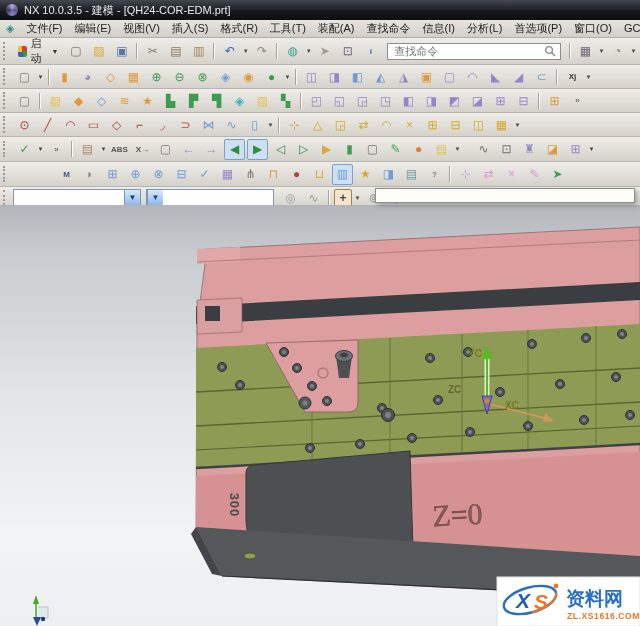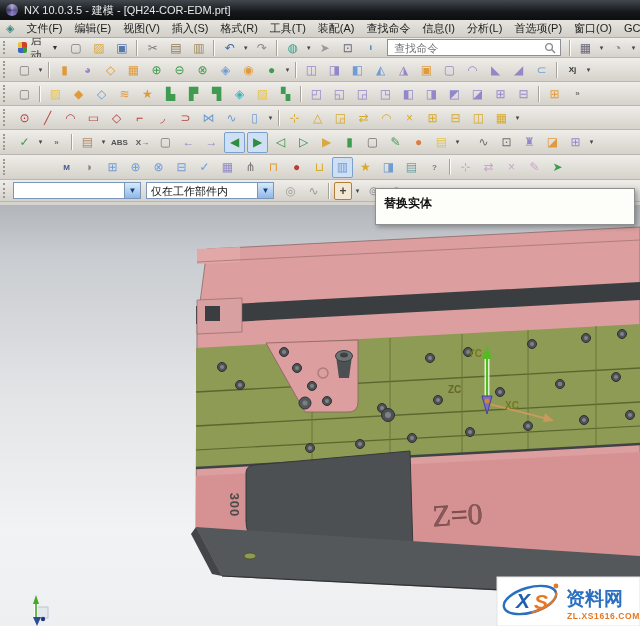--- a/index.html
+++ b/index.html
@@ -12,21 +12,21 @@
     background:conic-gradient(#b0a8e0,#5a5280,#8a7fd0,#3a3555,#b0a8e0);}
   .titletext{color:#e9e9e9;font-size:11px;white-space:nowrap;}
   
   .menubar{height:18px;background:linear-gradient(#e8e5df,#d2cfc8);display:flex;align-items:center;
     padding:0 4px;box-sizing:border-box;border-bottom:1px solid #b3b0aa;font-size:11px;color:#1c1c1c;}
   .menubar .appic{color:#2f8d84;font-size:11px;margin:0 6px 0 2px;}
   .mitem{padding:0 6px;white-space:nowrap;cursor:default;}
   
   .row{display:flex;align-items:center;background:linear-gradient(#efede9,#d5d2cb);
     box-sizing:border-box;border-bottom:1px solid #b9b6b0;padding:0 2px;overflow:hidden;}
-  .r1{height:20px}.r2,.r3,.r4{height:24px}.r5,.r6{height:25px}.r7{height:22px}
+  .r1{height:27px}.r2,.r3,.r4{height:24px}.r5,.r6{height:25px}.r7{height:22px}
   .grip{width:5px;height:70%;border-left:2px dotted #9b9890;margin:0 3px 0 1px;}
   .launch{display:flex;align-items:center;gap:3px;height:19px;padding:0 5px;font-size:11px;color:#222;
     border:1px solid transparent;border-radius:2px;}
   .pinwheel{width:11px;height:11px;border-radius:2px;
     background:conic-gradient(#d43d2a 0 25%,#3a9a3a 0 50%,#3a62c0 0 75%,#e8c23a 0);}
   .ldrop{font-size:7px;color:#333;}
   .ticon{width:19px;height:19px;display:flex;align-items:center;justify-content:center;
     font-size:12px;margin:0 1px;border-radius:2px;border:1px solid transparent;cursor:default;}
   .ticon.txt{font-size:8px;font-weight:bold;letter-spacing:0;}
   .ticon.sel{background:#cfe0f4;border-color:#7aa0cc;}
@@ -280,36 +280,34 @@
     </span>
 </div>
 
 <div class="row r7">
   <span class="grip"></span>
   <span class="combo">
     <span class="val"></span>
     <span class="arrow">▼</span>
   </span>
   <span class="combo">
-    <span class="val">仅在工作部件内</span>
     <span class="arrow">▼</span>
   </span>
   <span style="display:flex;align-items:center;">
       <span class="ticon" style="color: rgb(154, 154, 154);">◎</span>
       <span class="ticon" style="color: rgb(154, 154, 154);">∿</span>
       <span class="tsep"></span>
       <span class="ticon box txt" style="color: rgb(68, 68, 68);">+</span>
       <span class="drop">▾</span>
       <span class="ticon" style="color: rgb(154, 154, 154);">⊚</span>
       <span class="ticon" style="color: rgb(154, 154, 154);">◉</span>
     </span>
 </div>
 
 <div class="tooltip">
-  <div class="tt">替换实体</div>
 </div>
 
 <div class="viewport">
 <svg width="640" height="421" viewBox="0 0 640 421">
 
   <polygon points="207,44 640,22 640,392 222,371 196,322 197,120" fill="#dc9e9e" stroke="#8a6a6a" stroke-width="0.8"></polygon>
 
   <polygon points="197,44 240,42 240,57 197,59" fill="#e2a8a8"></polygon>
   <line x1="197" y1="57" x2="640" y2="35" stroke="#b07e7e" stroke-width="1"></line>
 

